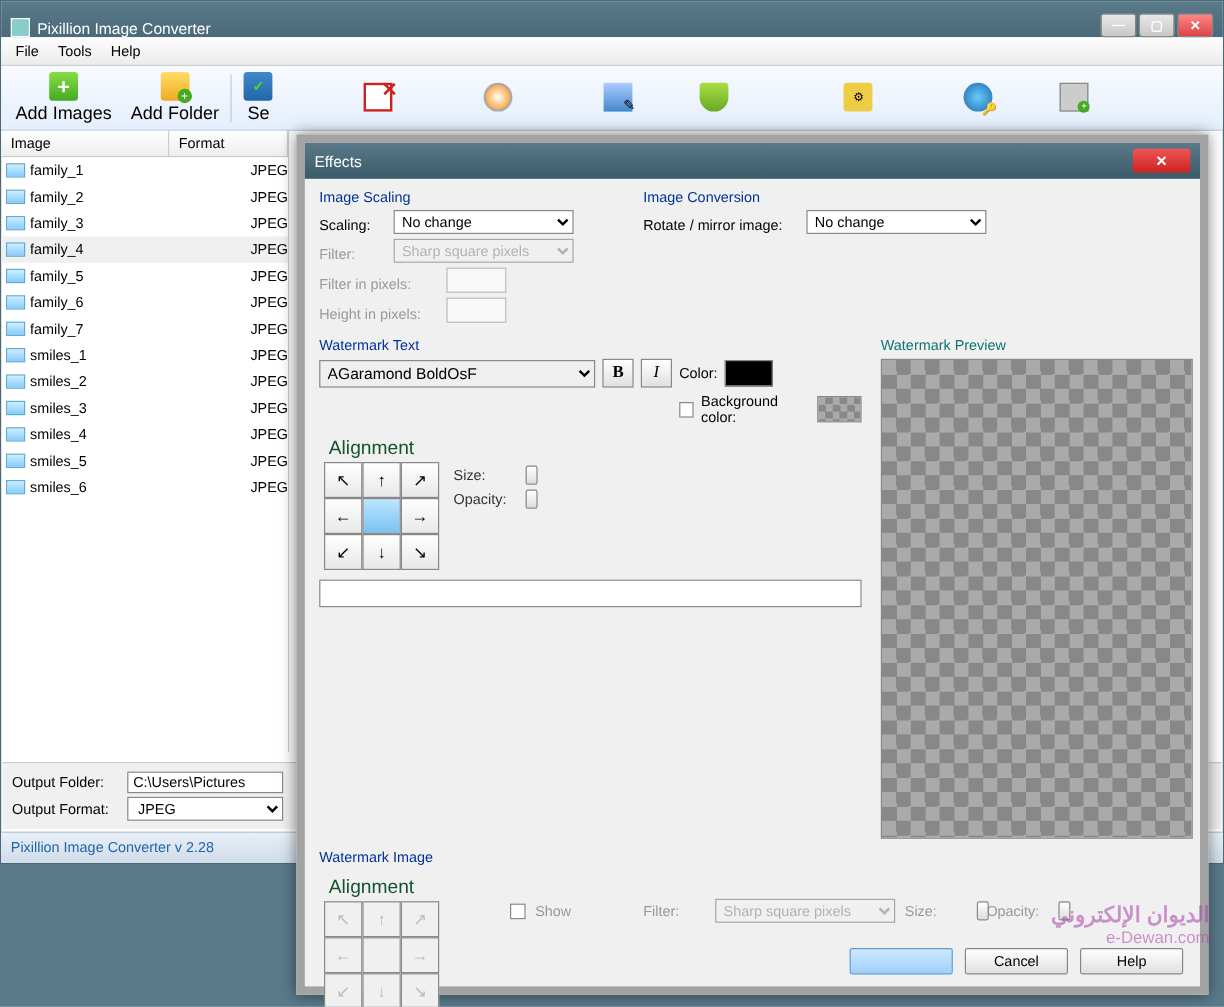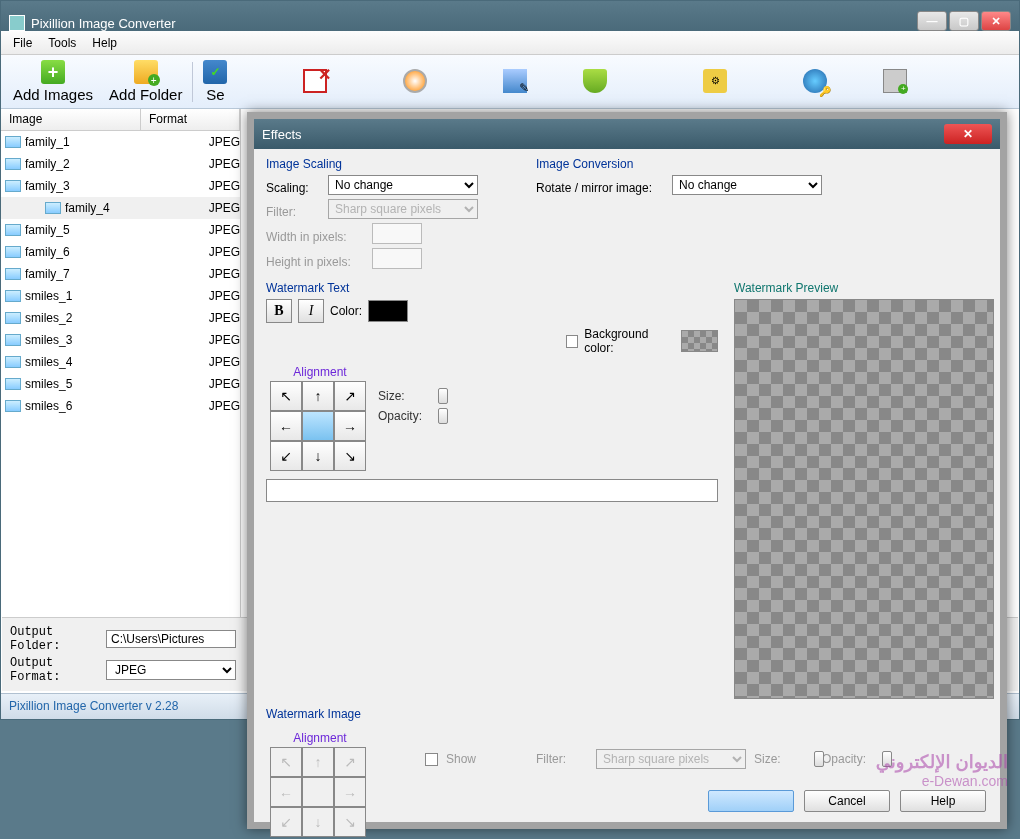--- a/index.html
+++ b/index.html
@@ -44,28 +44,28 @@
 .ico-tools::after { content:"+"; position:absolute; right:-2px; bottom:-2px; background:#4a2; color:#fff; width:10px; height:10px; border-radius:50%; font-size:8px; display:flex; align-items:center; justify-content:center; }
 
 .content { display: flex; height: 518px; }
 .file-list { width: 240px; border-right: 1px solid #ccc; }
 .list-header { display: flex; background: linear-gradient(#fff,#eee); border-bottom: 1px solid #ccc; height: 22px; }
 .list-header div { padding: 3px 8px; border-right: 1px solid #ccc; font-size: 12px; }
 .list-header .col-image { width: 140px; }
 .list-header .col-format { flex: 1; }
 .list-rows { overflow-y: auto; }
 .list-row { display: flex; height: 22px; align-items: center; gap: 42px; }
-.list-row.selected { background: #f0f0f0; padding-left: 40px; }
+.list-row.selected { background: #f0f0f0; }
 .list-row .cell-image { width: 160px; padding-left: 4px; display: flex; align-items: center; gap: 4px; }
 .list-row .cell-format { flex: 1; padding-left: 8px; }
 .file-icon { width: 16px; height: 12px; background: linear-gradient(#cef,#8cf); border: 1px solid #6ac; }
 
 .bottom-panel { position: absolute; bottom: 28px; left: 1px; right: 1px; background: #f0f0f0; border-top: 1px solid #ccc; padding: 4px 8px; }
 .bottom-row { display: flex; align-items: center; gap: 6px; margin: 3px 0; }
-.bottom-row label { width: 90px; font-family: Liberation Mono, monospace; }
+.bottom-row label { width: 90px; }
 .bottom-row input, .bottom-row select { border: 1px solid #888; padding: 1px 4px; font-size: 12px; background: #fff; }
 .bottom-row input { width: 130px; }
 .bottom-row select { width: 130px; }
 
 .statusbar { position: absolute; bottom: 0; left: 0; right: 0; height: 26px; background: linear-gradient(#e8f0f8,#d0dce8); border-top: 1px solid #b0c0d0; padding: 5px 8px; color: #26a; font-size: 12px; }
 
 
 .dialog { position: absolute; top: 112px; left: 247px; width: 760px; height: 717px; background: #f0f0f0; border: 7px solid #a3a3a3; box-shadow: 0 0 12px rgba(0,0,0,0.5); }
 .dlg-titlebar { height: 30px; background: linear-gradient(#5a7a8a,#3a5a6a); display: flex; align-items: center; padding: 0 8px; color: #fff; }
 .dlg-titlebar .title { flex: 1; font-size: 13px; }
@@ -89,21 +89,21 @@
 
 .font-row { display: flex; align-items: center; gap: 6px; margin: 4px 0; }
 select.font-combo { width: 230px; border: 1px solid #888; padding: 2px; font-size: 13px; }
 .bi-btn { width: 26px; height: 24px; border: 1px solid #888; background: linear-gradient(#fff,#e0e0e0); font-family: "Times New Roman", serif; font-size: 14px; cursor: pointer; }
 .bi-btn.bold { font-weight: bold; }
 .bi-btn.italic { font-style: italic; }
 .swatch { width: 40px; height: 22px; border: 1px solid #888; display: inline-block; }
 .swatch.black { background: #000; }
 .swatch.checker { background: repeating-conic-gradient(#888 0 25%, #aaa 0 50%) 0 0/12px 12px; }
 
-.align-label { color: #6d28d9; font-size: 12px; margin: 6px 0 2px 8px; text-align: center; }
+.align-label { color: #14532d; font-size: 16px; margin: 6px 0 2px 8px; }
 .align-grid { display: grid; grid-template-columns: repeat(3, 32px); grid-template-rows: repeat(3, 30px); gap: 0; margin-left: 4px; }
 .align-btn { border: 1px solid #888; background: linear-gradient(#fff,#e8e8e8); display: flex; align-items: center; justify-content: center; font-size: 14px; cursor: pointer; }
 .align-btn.active { background: linear-gradient(#bde5ff,#7ac2f0); }
 .align-btn.disabled { color: #bbb; background: #f0f0f0; }
 
 .slider-row { display: flex; align-items: center; gap: 8px; margin: 6px 0; }
 .slider-row label { width: 52px; color: #333; }
 .slider { flex: 1; max-width: 200px; height: 4px; background: #ccc; position: relative; border-radius: 2px; }
 .slider .thumb { position: absolute; top: -6px; width: 10px; height: 16px; background: linear-gradient(#fff,#ddd); border: 1px solid #888; border-radius: 2px; }
 .wm-text-input { width: 452px; border: 1px solid #888; padding: 3px; margin-top: 8px; background: #fff; }
@@ -321,41 +321,42 @@
       <div class="group-label">Image Scaling</div>
       <div class="field-row">
         <label>Scaling:</label>
         <select class="combo"><option>No change</option></select>
       </div>
       <div class="field-row disabled">
         <label>Filter:</label>
         <select class="combo disabled" disabled=""><option>Sharp square pixels</option></select>
       </div>
       <div class="field-row disabled">
-        <label style="min-width:100px">Width in pixels:</label>
+        <label style="min-width:100px">Filter in pixels:</label>
         <input class="num" disabled="" style="">
       </div>
       <div class="field-row disabled">
         <label style="min-width:100px">Height in pixels:</label>
         <input class="num" disabled="" style="">
       </div>
     </div>
 
     <div class="conversion-group">
       <div class="group-label">Image Conversion</div>
       <div class="field-row">
         <label style="min-width:130px">Rotate / mirror image:</label>
         <select class="combo"><option>No change</option></select>
       </div>
     </div>
 
     <div class="watermark-text">
       <div class="wt-left">
         <div class="group-label">Watermark Text</div>
         <div class="font-row">
+          <select class="font-combo"><option>AGaramond BoldOsF</option></select>
           <button class="bi-btn bold">B</button>
           <button class="bi-btn italic">I</button>
           <label>Color:</label>
           <span class="swatch black"></span>
         </div>
         <div class="font-row" style="margin-left:300px">
           <span class="checkbox"></span>
           <label>Background color:</label>
           <span class="swatch checker"></span>
         </div>

